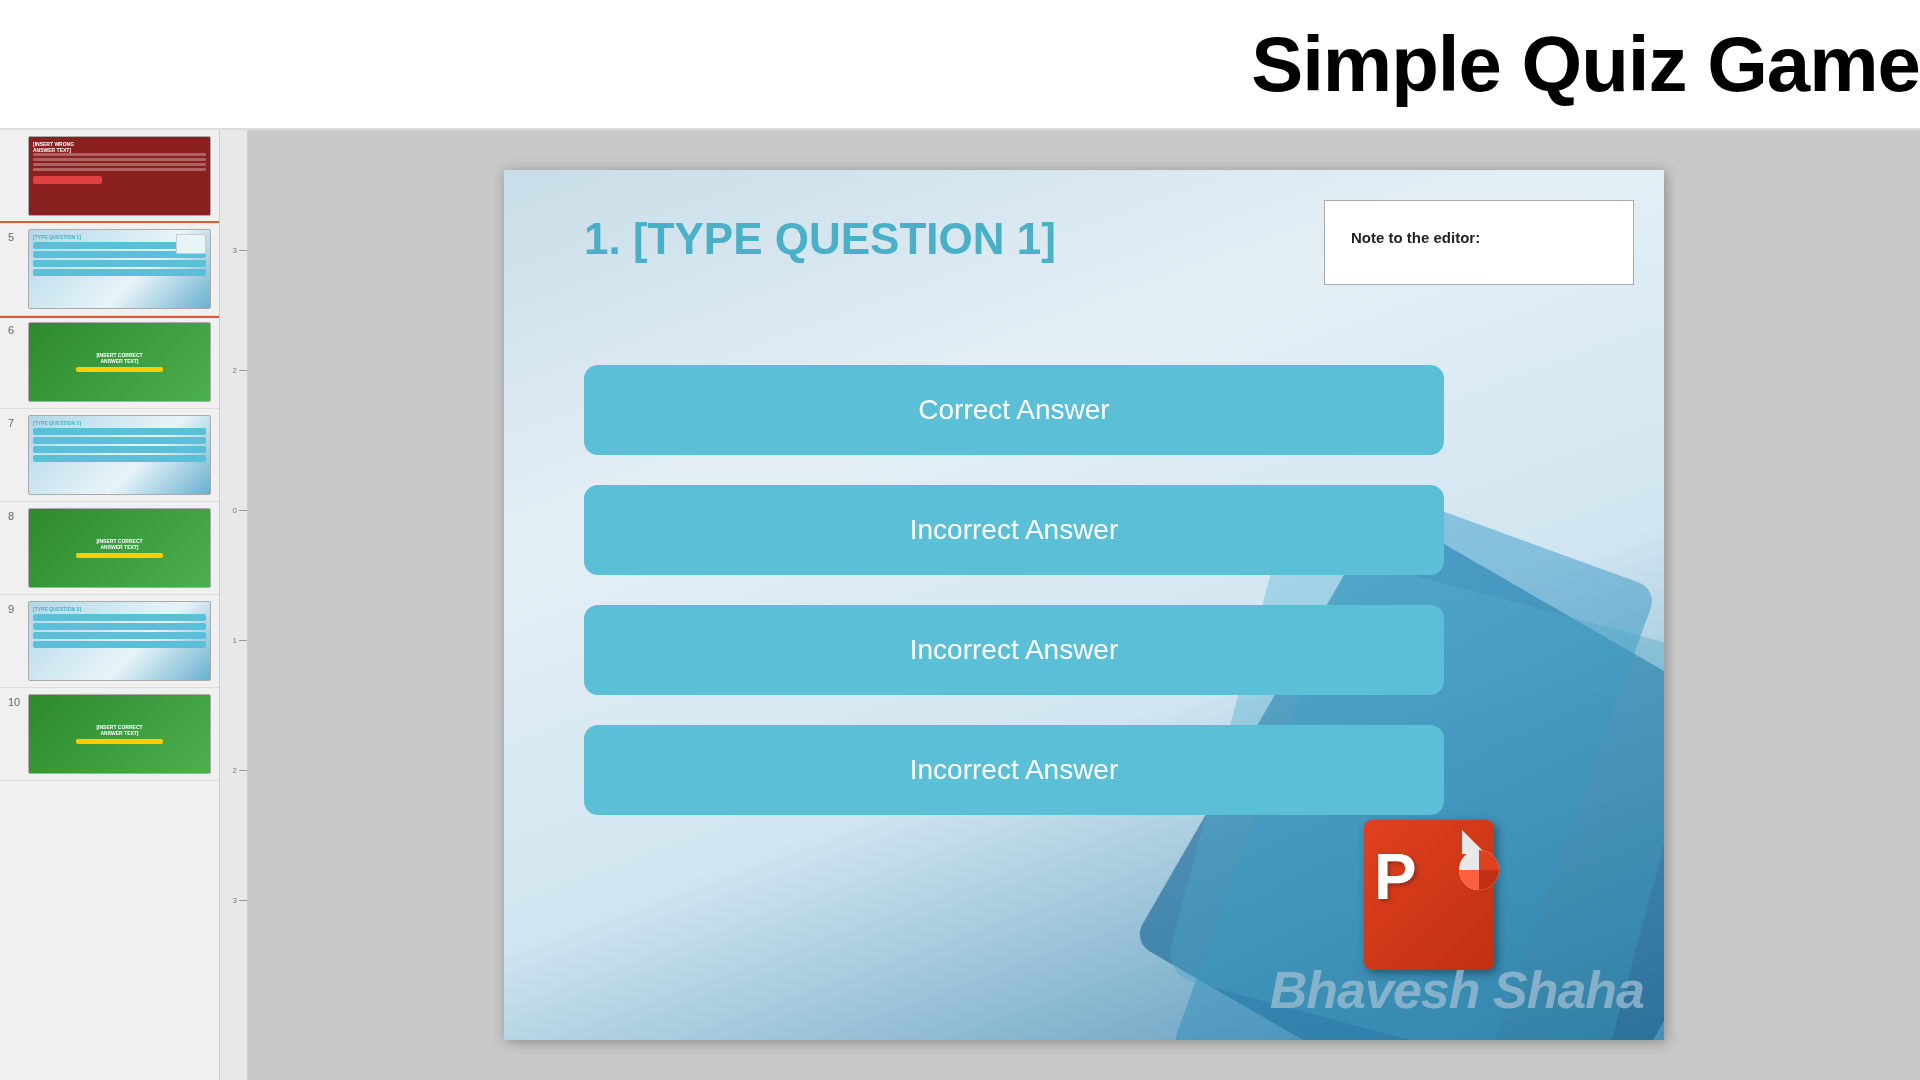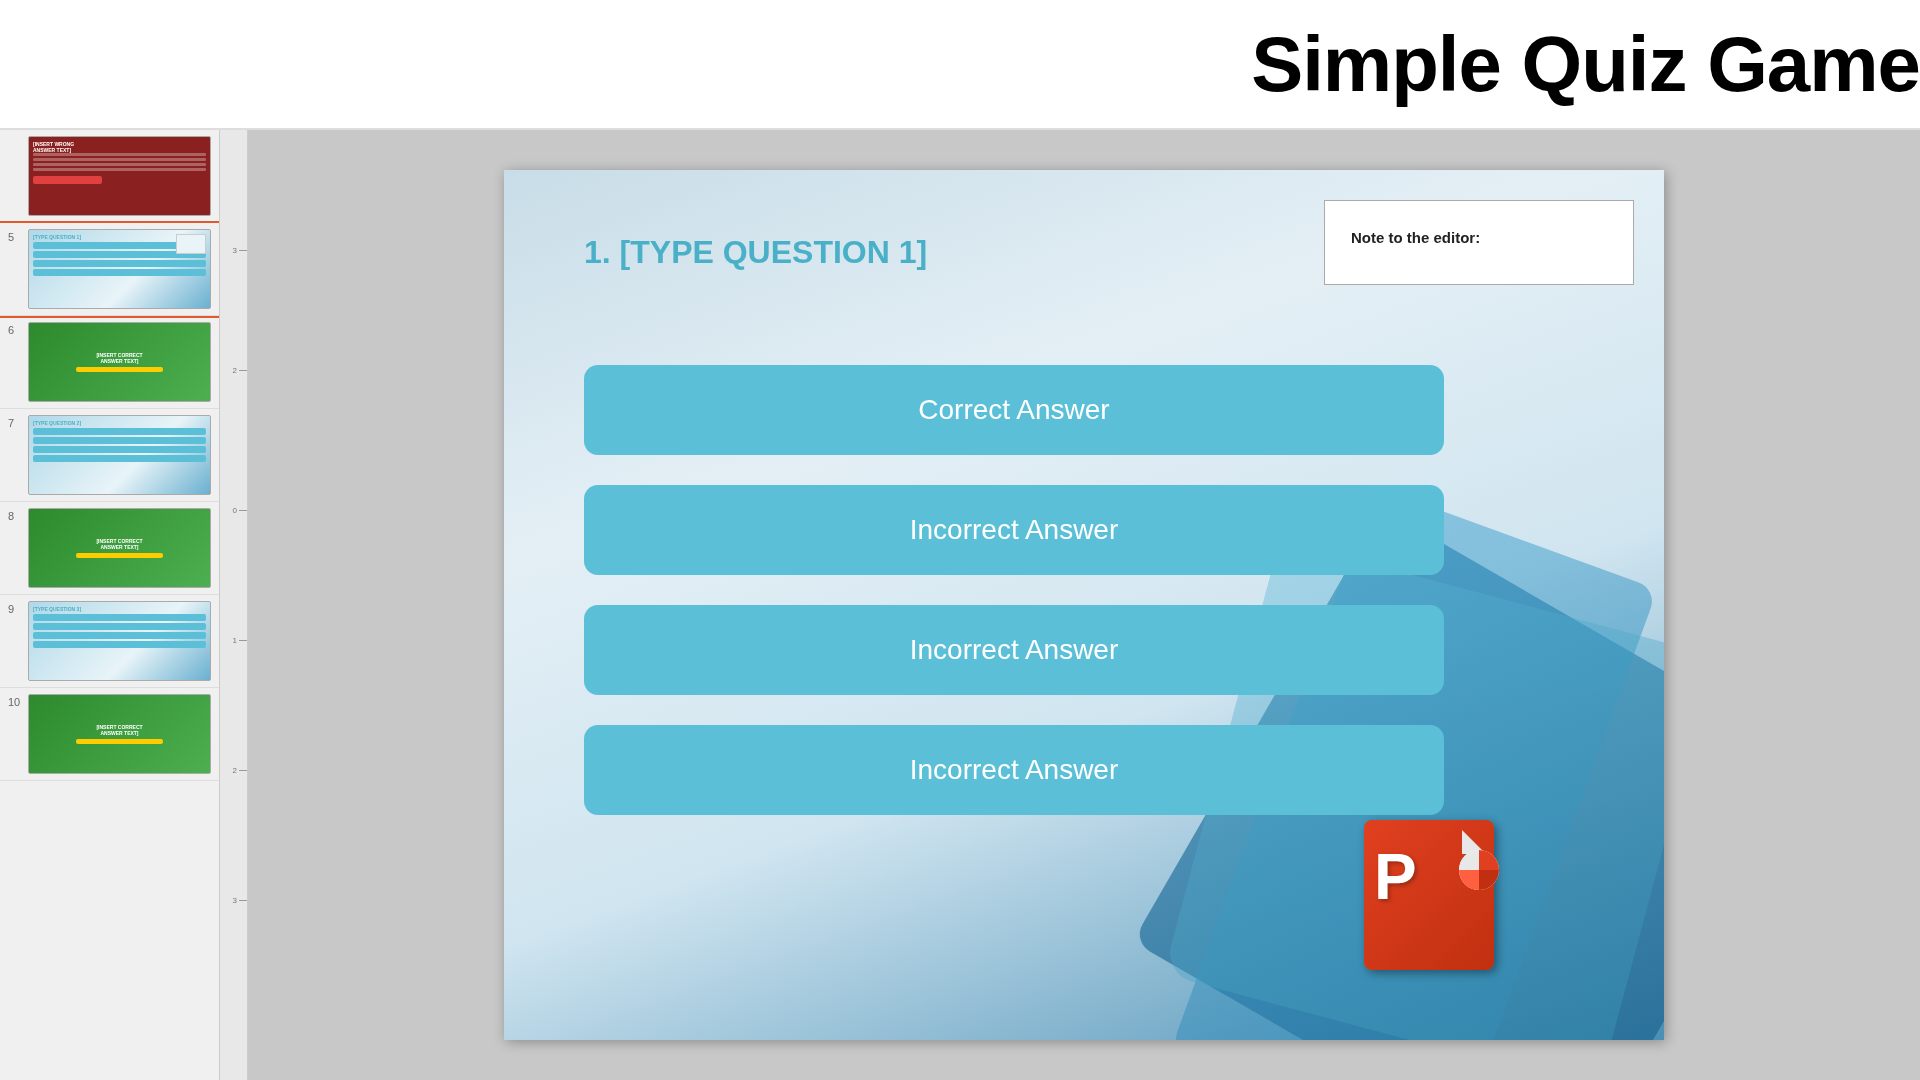--- a/index.html
+++ b/index.html
@@ -265,23 +265,23 @@
       height: 450px;
       background: linear-gradient(135deg, #5ab5d5 0%, #3a95b5 100%);
       transform: rotate(15deg);
       opacity: 0.4;
       border-radius: 30px;
     }
 
     
     #question-text {
       position: absolute;
-      top: 64px;
+      top: 44px;
       left: 80px;
-      font-size: 32px;
+      font-size: 44px;
       font-weight: bold;
       color: #4ab0c8;
       font-family: 'Segoe UI', Arial, sans-serif;
     }
 
     
     .answer-btn {
       position: absolute;
       left: 80px;
       width: 860px;
@@ -523,17 +523,18 @@
           <svg class="ppt-chart" viewBox="0 0 50 50">
             <circle cx="25" cy="25" r="20" fill="#fff" opacity="0.9"></circle>
             <path d="M25,25 L25,5 A20,20 0 0,1 45,25 Z" fill="#e04020"></path>
             <path d="M25,25 L45,25 A20,20 0 0,1 25,45 Z" fill="#c03010"></path>
             <path d="M25,25 L25,45 A20,20 0 0,1 5,25 Z" fill="#ff6040"></path>
             <path d="M25,25 L5,25 A20,20 0 0,1 25,5 Z" fill="#e8e8e8"></path>
           </svg>
         </div>
       </div>
 
+      <div id="watermark">Bhavesh Shaha</div>
 
     </div>
   </div>
 
 </div>
 
 </body></html>

